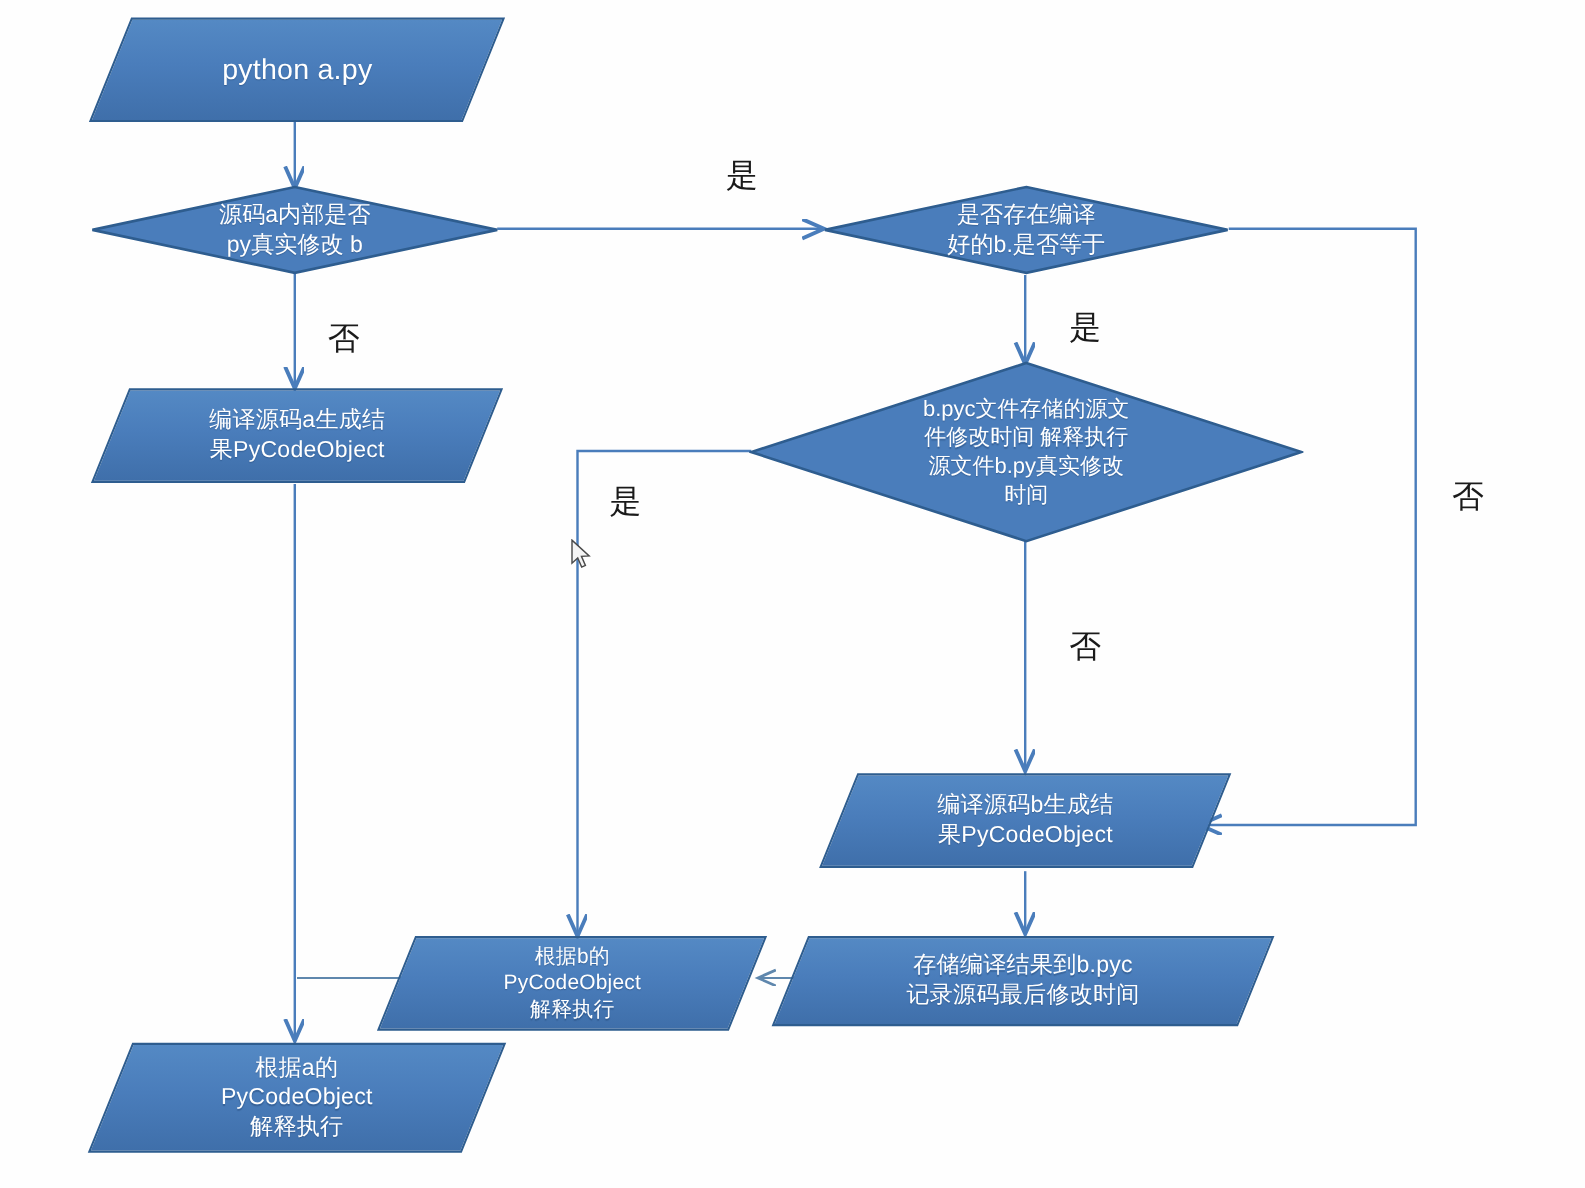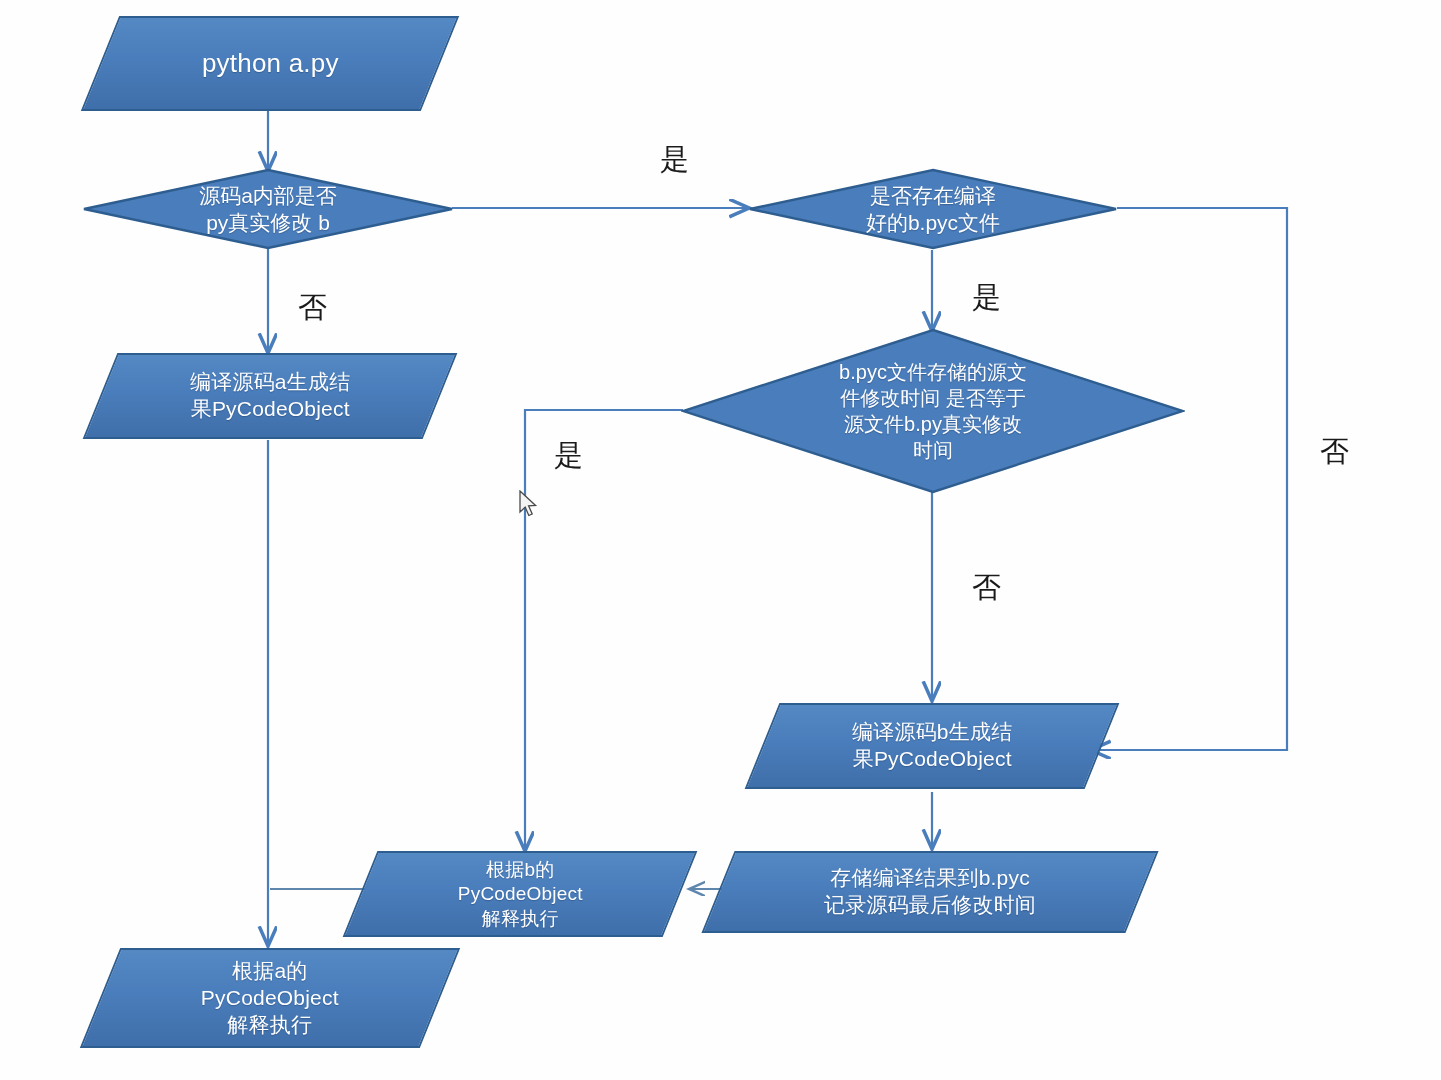--- a/index.html
+++ b/index.html
@@ -139,29 +139,29 @@
     </svg>
     <div class="dia-label" style="font-size:21px;">源码a内部是否
 py真实修改 b</div>
   </div>
 
   <div class="dia-wrap" style="left:748px; top:168px; width:370px; height:82px;">
     <svg width="370" height="82" viewBox="0 0 370 82">
       <polygon points="185,2 368,41 185,80 2,41" fill="#4a7dbb" stroke="#2e5d8f" stroke-width="2.4"></polygon>
     </svg>
     <div class="dia-label" style="font-size:21px;">是否存在编译
-好的b.pyc文件</div>
+好的b.是否等于</div>
   </div>
 
   <div class="dia-wrap" style="left:681px; top:328px; width:504px; height:166px;">
     <svg width="504" height="166" viewBox="0 0 504 166">
       <polygon points="252,2 502,83 252,164 2,83" fill="#4a7dbb" stroke="#2e5d8f" stroke-width="2.4"></polygon>
     </svg>
     <div class="dia-label" style="font-size:20px;">b.pyc文件存储的源文
-件修改时间 是否等于
+件修改时间 解释执行
 源文件b.py真实修改
 时间</div>
   </div>
 
   <div class="node para" style="left:100px; top:353px; width:340px; height:86px; font-size:21px;">
     <span class="txt">编译源码a生成结
 果PyCodeObject</span>
   </div>
 
   <div class="node para" style="left:762px; top:703px; width:340px; height:86px; font-size:21px;">

